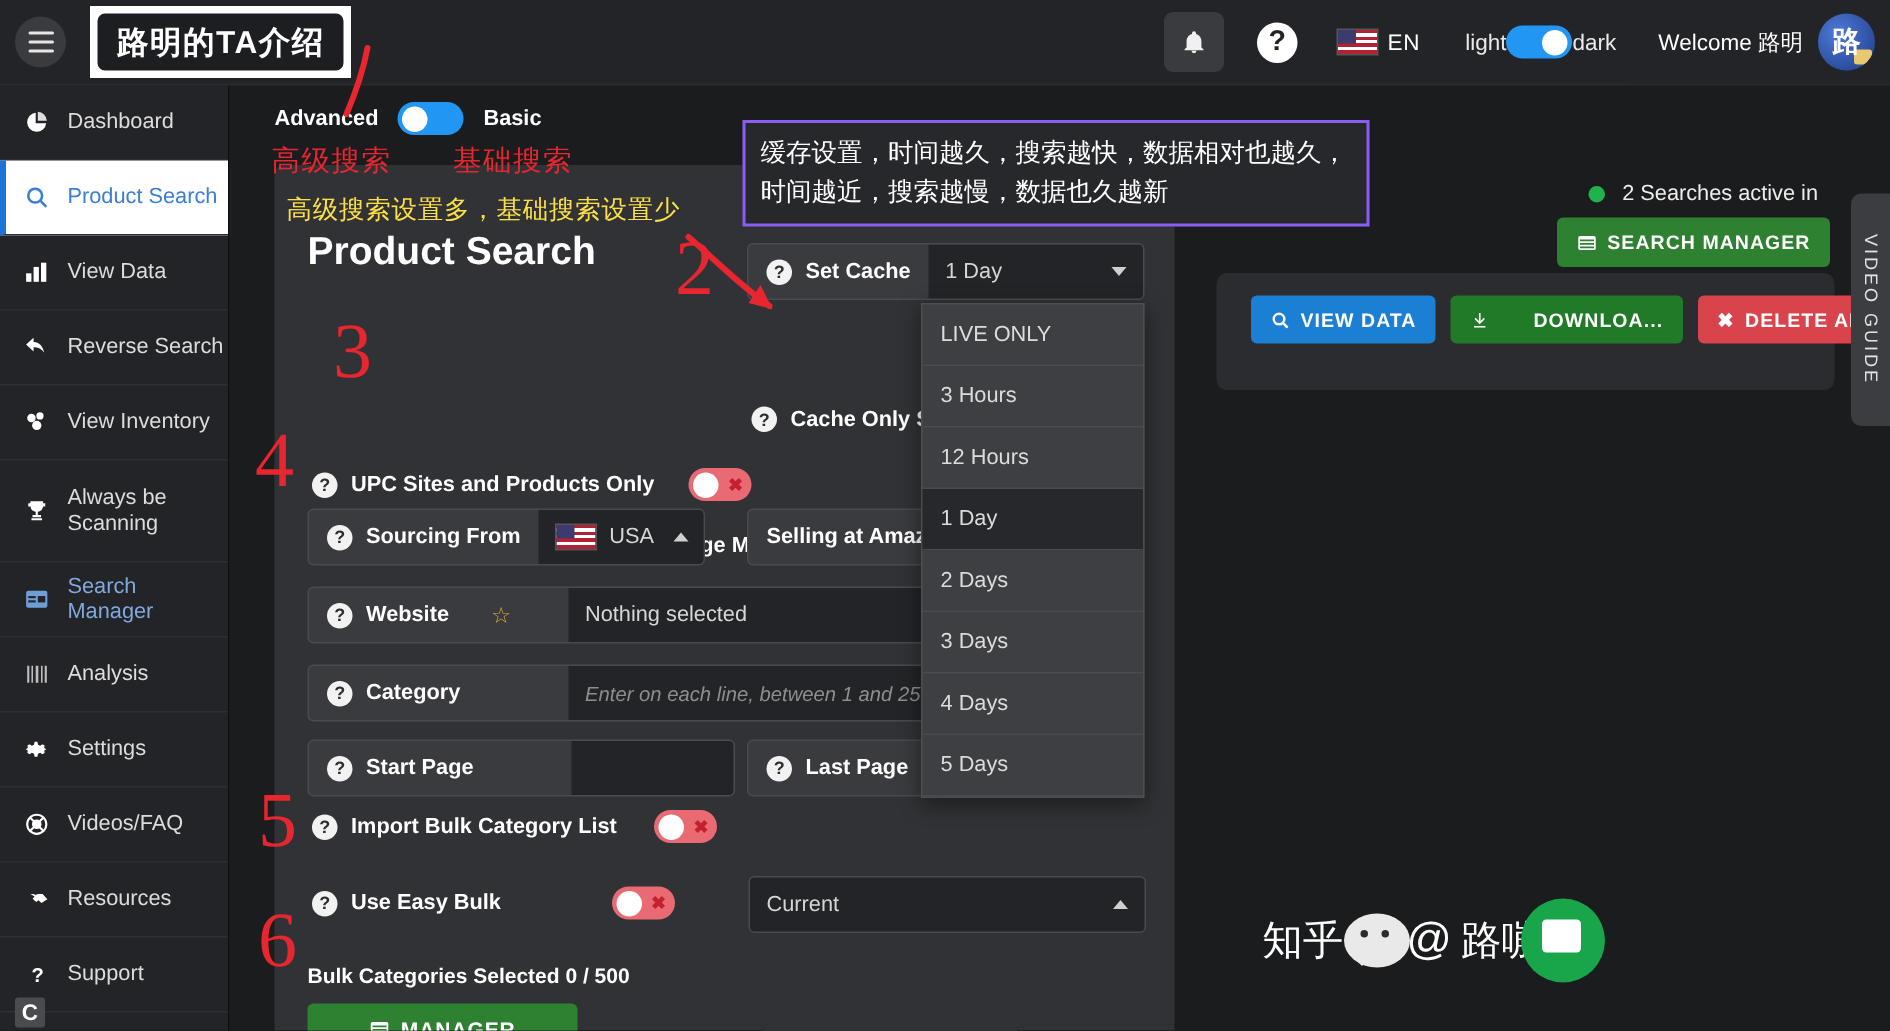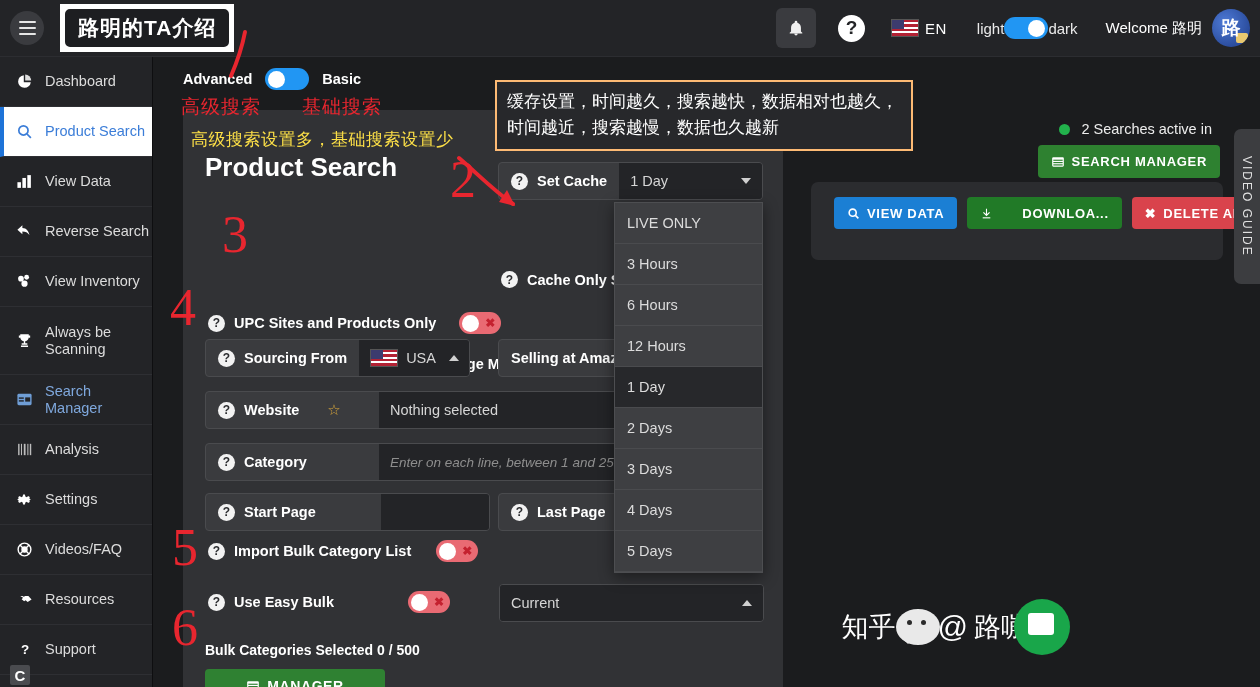--- a/index.html
+++ b/index.html
@@ -189,21 +189,21 @@
   .video-guide span { writing-mode: vertical-rl; }
 
   
   .ann { position: absolute; color: #e8262f; font-family: "Liberation Sans", sans-serif; pointer-events: none; }
   .ann-cn1 { top: 94px; left: 181px; font-size: 19px; letter-spacing: 1px; }
   .ann-cn2 { top: 94px; left: 302px; font-size: 19px; letter-spacing: 1px; }
   .ann-cn3 { top: 128px; left: 191px; font-size: 17px; color: #fde047; letter-spacing: .5px; text-align: right; }
   .num { font-size: 52px; font-weight: 300; font-family: "Liberation Serif", serif; color: #e8262f; }
   .tipbox {
     position: absolute; top: 80px; left: 495px; width: 418px;
-    border: 2px solid #fdba74; background: #27282b; padding: 7px 10px 9px 10px;
+    border: 2px solid #8b5cf6; background: #27282b; padding: 7px 10px 9px 10px;
     color: #fff; font-size: 17px; line-height: 1.5; z-index: 50;
   }
   .watermark {
     position: absolute; right: 14px; bottom: 32px; display: flex; align-items: center;
     gap: 4px; color: #fff; font-size: 27px; font-weight: 500; z-index: 60;
   }
   .wechat-bubble {
     width: 44px; height: 36px; background: #e9e9e9; border-radius: 50%;
     position: relative; margin: 0 -8px 0 -4px;
   }
@@ -576,21 +576,20 @@
 
     <div class="video-guide">
       <span>VIDEO GUIDE</span>
     </div>
 
   </div>
 
   <div class="dropdown">
     <div class="dd-item">LIVE ONLY</div>
     <div class="dd-item">3 Hours</div>
-    <div class="dd-item">6 Hours</div>
     <div class="dd-item">12 Hours</div>
     <div class="dd-item sel">1 Day</div>
     <div class="dd-item">2 Days</div>
     <div class="dd-item">3 Days</div>
     <div class="dd-item">4 Days</div>
     <div class="dd-item">5 Days</div>
   </div>
 
   <div class="ann ann-cn1">高级搜索</div>
   <div class="ann ann-cn2">基础搜索</div>

